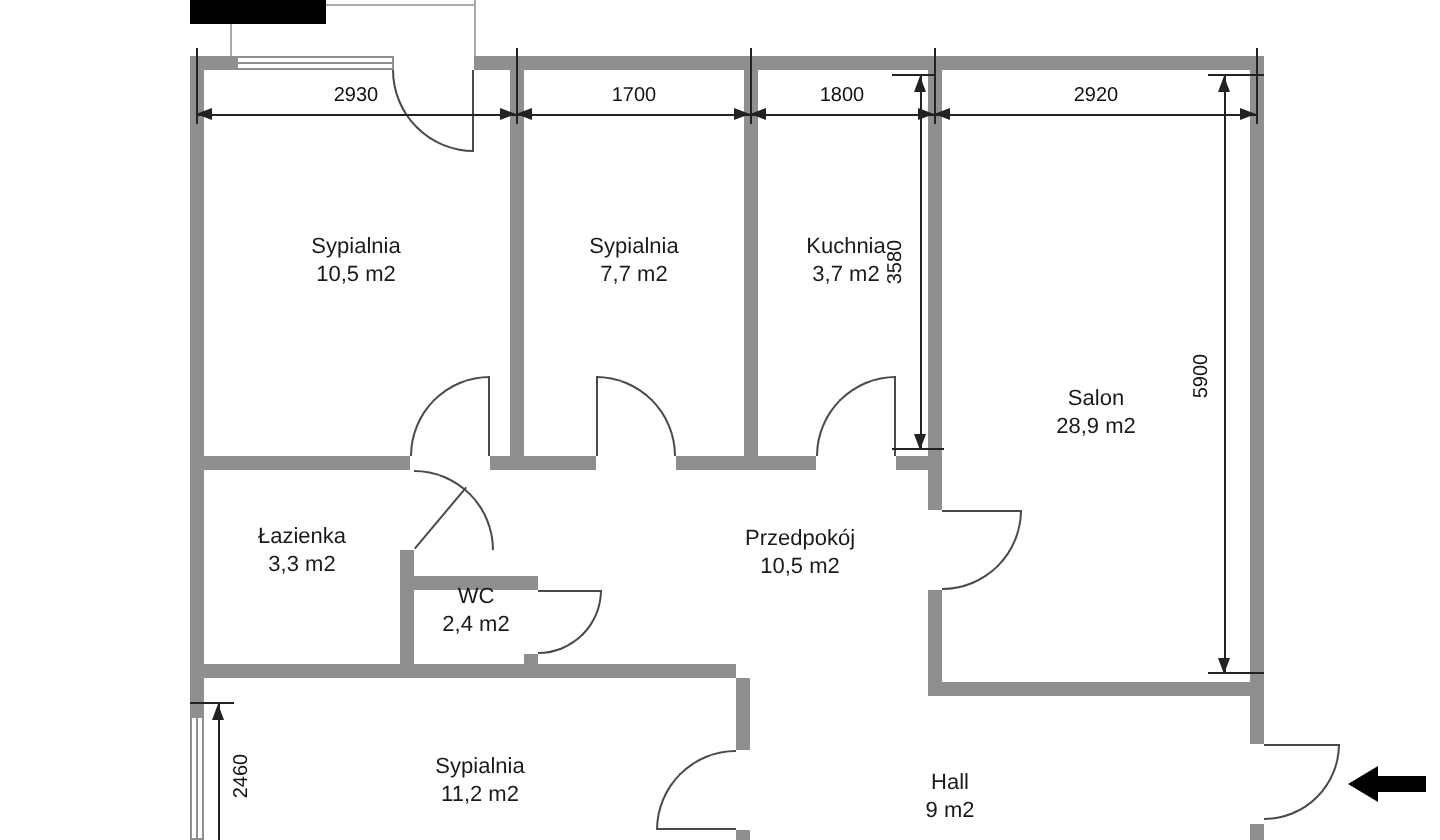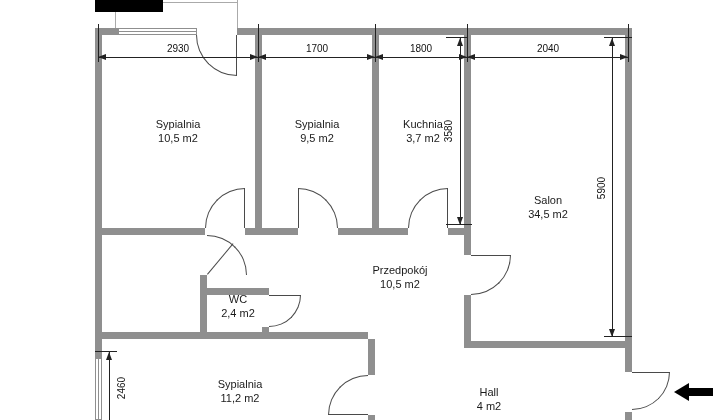--- a/index.html
+++ b/index.html
@@ -110,21 +110,21 @@
   <div class="tri tri-r" style="left:250px;top:54px"></div>
   <div class="tri tri-l" style="left:258px;top:54px"></div>
   <div class="tri tri-r" style="left:367px;top:54px"></div>
   <div class="tri tri-l" style="left:375px;top:54px"></div>
   <div class="tri tri-r" style="left:459px;top:54px"></div>
   <div class="tri tri-l" style="left:467px;top:54px"></div>
   <div class="tri tri-r" style="left:620px;top:54px"></div>
   <div class="dim-label" style="left:178px;top:48px">2930</div>
   <div class="dim-label" style="left:317px;top:48px">1700</div>
   <div class="dim-label" style="left:421px;top:48px">1800</div>
-  <div class="dim-label" style="left:548px;top:48px">2040</div>
+  <div class="dim-label" style="left:548px;top:48px">2920</div>
 
   <div class="line" style="left:446px;top:37px;width:21px;height:1px"></div>
   <div class="line" style="left:446px;top:224px;width:26px;height:1px"></div>
   <div class="line" style="left:460px;top:38px;width:1px;height:187px"></div>
   <div class="tri tri-u" style="left:457px;top:38px"></div>
   <div class="tri tri-d" style="left:457px;top:217px"></div>
   <div class="dim-label rot" style="left:448px;top:131px">3580</div>
 
   <div class="line" style="left:604px;top:37px;width:28px;height:1px"></div>
   <div class="line" style="left:604px;top:336px;width:28px;height:1px"></div>
@@ -137,40 +137,44 @@
   <div class="line" style="left:109px;top:352px;width:1px;height:68px"></div>
   <div class="tri tri-u" style="left:106px;top:352px"></div>
   <div class="dim-label rot" style="left:121px;top:388px">2460</div>
 
   <div class="room-label" style="left:178px;top:131px">
     <div>Sypialnia</div>
     <div>10,5 m2</div>
   </div>
   <div class="room-label" style="left:317px;top:131px">
     <div>Sypialnia</div>
-    <div>9,5 m2</div>
+    <div>7,7 m2</div>
   </div>
   <div class="room-label" style="left:423px;top:131px">
     <div>Kuchnia</div>
     <div>3,7 m2</div>
   </div>
   <div class="room-label" style="left:548px;top:207px">
     <div>Salon</div>
-    <div>34,5 m2</div>
+    <div>28,9 m2</div>
+  </div>
+  <div class="room-label" style="left:151px;top:276px">
+    <div>Łazienka</div>
+    <div>3,3 m2</div>
   </div>
   <div class="room-label" style="left:238px;top:306px">
     <div>WC</div>
     <div>2,4 m2</div>
   </div>
   <div class="room-label" style="left:400px;top:277px">
     <div>Przedpokój</div>
     <div>10,5 m2</div>
   </div>
   <div class="room-label" style="left:240px;top:391px">
     <div>Sypialnia</div>
     <div>11,2 m2</div>
   </div>
-  <div class="room-label" style="left:489px;top:399px">
+  <div class="room-label" style="left:475px;top:399px">
     <div>Hall</div>
-    <div>4 m2</div>
+    <div>9 m2</div>
   </div>
 
 </div>
 
 </body></html>

